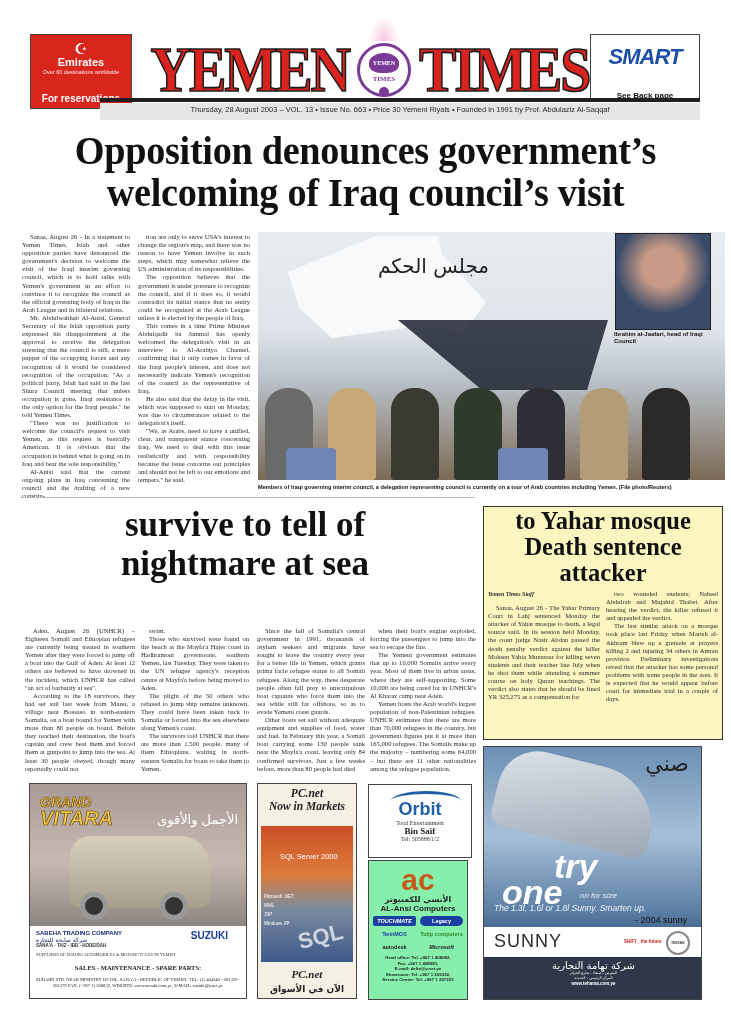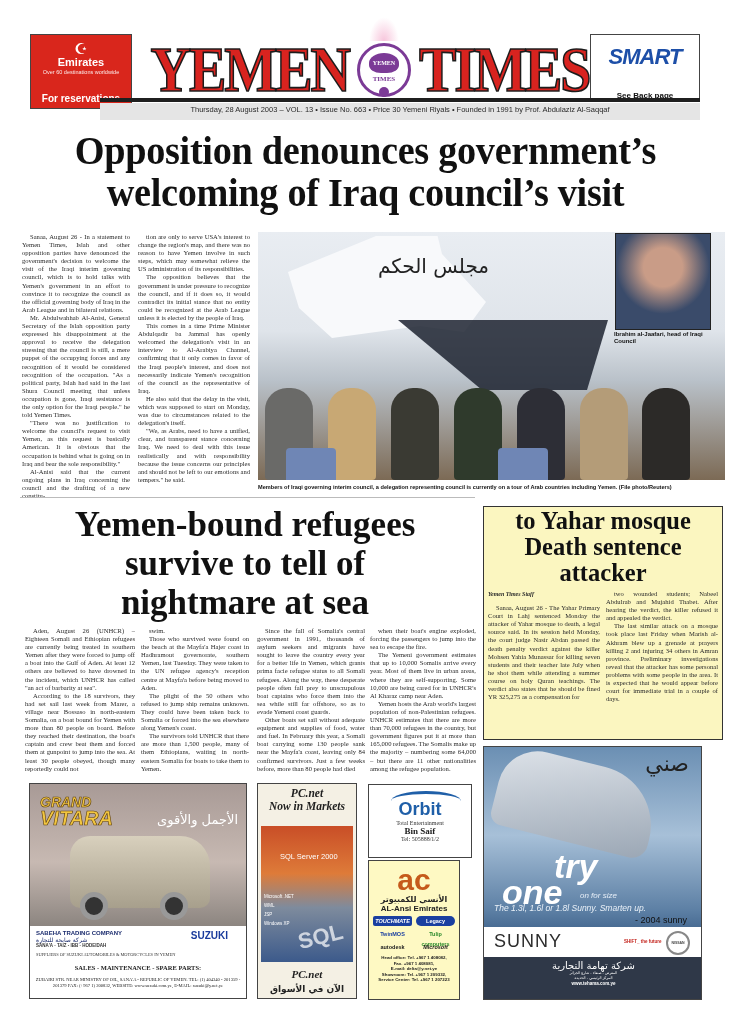--- a/index.html
+++ b/index.html
@@ -81,21 +81,21 @@
   .pcnet .foot { position: absolute; bottom: 18px; width: 98px; text-align: center; font-style: italic; font-weight: bold; font-size: 11px; color: #222; }
   .pcnet .ar { position: absolute; bottom: 4px; width: 98px; text-align: center; font-family: "DejaVu Sans", sans-serif; font-size: 9px; font-weight: bold; color: #222; direction: rtl; }
 
   .orbit { left: 368px; top: 784px; width: 104px; height: 74px; background: #fff; text-align: center; }
   .orbit .logo { font-family: "Liberation Sans", sans-serif; font-weight: bold; font-size: 18px; color: #1f5fa8; margin-top: 14px; }
   .orbit .arc { position: absolute; left: 22px; top: 6px; width: 70px; height: 20px; border-top: 3px solid #1f5fa8; border-radius: 50% 50% 0 0; }
   .orbit .t1 { font-size: 6px; color: #333; }
   .orbit .t2 { font-size: 9px; font-weight: bold; color: #222; line-height: 10px; }
   .orbit .t3 { font-size: 6px; color: #333; }
 
-  .ansi { left: 368px; top: 860px; width: 92px; height: 140px; background: #fef9c3; text-align: center; }
+  .ansi { left: 368px; top: 860px; width: 100px; height: 140px; background: #86efac; text-align: center; }
   .ansi .ac { font-family: "Liberation Sans", sans-serif; font-weight: bold; font-size: 30px; line-height: 30px; color: #c55a1b; margin-top: 4px; }
   .ansi .ar { font-family: "DejaVu Sans", sans-serif; font-size: 8px; font-weight: bold; color: #222; direction: rtl; }
   .ansi .name { font-family: "Liberation Sans", sans-serif; font-size: 8px; font-weight: bold; color: #222; }
   .ansi .logos { display: grid; grid-template-columns: 1fr 1fr; gap: 3px 4px; padding: 3px 4px; font-family: "Liberation Sans", sans-serif; font-size: 5.5px; font-weight: bold; }
   .ansi .lg { height: 10px; line-height: 10px; border-radius: 2px; }
   .ansi .contact { font-family: "Liberation Sans", sans-serif; font-size: 4.4px; line-height: 5.6px; color: #222; font-weight: bold; }
 
   .sunny { left: 483px; top: 746px; width: 219px; height: 254px; background: linear-gradient(180deg, #6b8fb3 0%, #a7c0d8 35%, #5c7fa4 65%, #2f527c 80%); }
   .sunny .ar1 { position: absolute; right: 12px; top: 4px; font-family: "DejaVu Sans", sans-serif; font-size: 22px; color: #222; direction: rtl; }
   .sunny .car { position: absolute; left: 12px; top: 14px; width: 160px; height: 82px; background: linear-gradient(160deg, #dfe4ea, #9aa6b4); border-radius: 40px 60px 16px 12px; transform: rotate(14deg); }
@@ -179,21 +179,20 @@
   </div>
   <div class="table" style="left:28px;"></div>
   <div class="table" style="left:240px;"></div>
 </div>
 <div class="abs inset"></div>
 <div class="abs inset-cap">Ibrahim al-Jaafari, head of Iraqi Council</div>
 <div class="abs photo-cap">Members of Iraqi governing interim council, a delegation representing council is currently on a tour of Arab countries including Yemen. (File photo/Reuters)</div>
 <div class="abs sep"></div>
 
 <div class="abs ref-head">
-  <div>Yemen-bound refugees</div>
   <div>survive to tell of</div>
   <div>nightmare at sea</div>
 </div>
 
 <div class="abs col" style="left:25px; top:627px; width:110px;">
   <p>Aden, August 26 (UNHCR) – Eighteen Somali and Ethiopian refugees are currently being treated in southern Yemen after they were forced to jump off a boat into the Gulf of Aden. At least 12 others are believed to have drowned in the incident, which UNHCR has called "an act of barbarity at sea".</p>
   <p>According to the 18 survivors, they had set sail last week from Marer, a village near Bossaso in north-eastern Somalia, on a boat bound for Yemen with more than 80 people on board. Before they reached their destination, the boat's captain and crew beat them and forced them at gunpoint to jump into the sea. At least 30 people obeyed, though many reportedly could not</p>
 </div>
 <div class="abs col" style="left:141px; top:627px; width:108px;">
   <p>swim.</p>
@@ -270,21 +269,21 @@
   <div class="arc"></div>
   <div class="logo">Orbit</div>
   <div class="t1">Total Entertainment</div>
   <div class="t2">Bin Saif</div>
   <div class="t3">Tel: 505888/1/2</div>
 </div>
 
 <div class="abs ad ansi">
   <div class="ac">ac</div>
   <div class="ar">الأنسي للكمبيوتر</div>
-  <div class="name">AL-Ansi Emirates</div>
+  <div class="name">AL-Ansi Computers</div>
   <div class="logos">
     <div class="lg" style="background:#1a3fa0;color:#fff;font-style:italic;">TOUCHMATE</div>
     <div class="lg" style="background:#1a3fa0;color:#fff;border-radius:6px;">Legacy</div>
     <div class="lg" style="color:#1a3fa0;">TwinMOS</div>
     <div class="lg" style="color:#2b8a2b;">Tulip computers</div>
     <div class="lg" style="color:#222;">autodesk</div>
     <div class="lg" style="color:#222;font-style:italic;">Microsoft</div>
   </div>
   <div class="contact">
     <div>Head office: Tel. +967 1 408082,</div>

